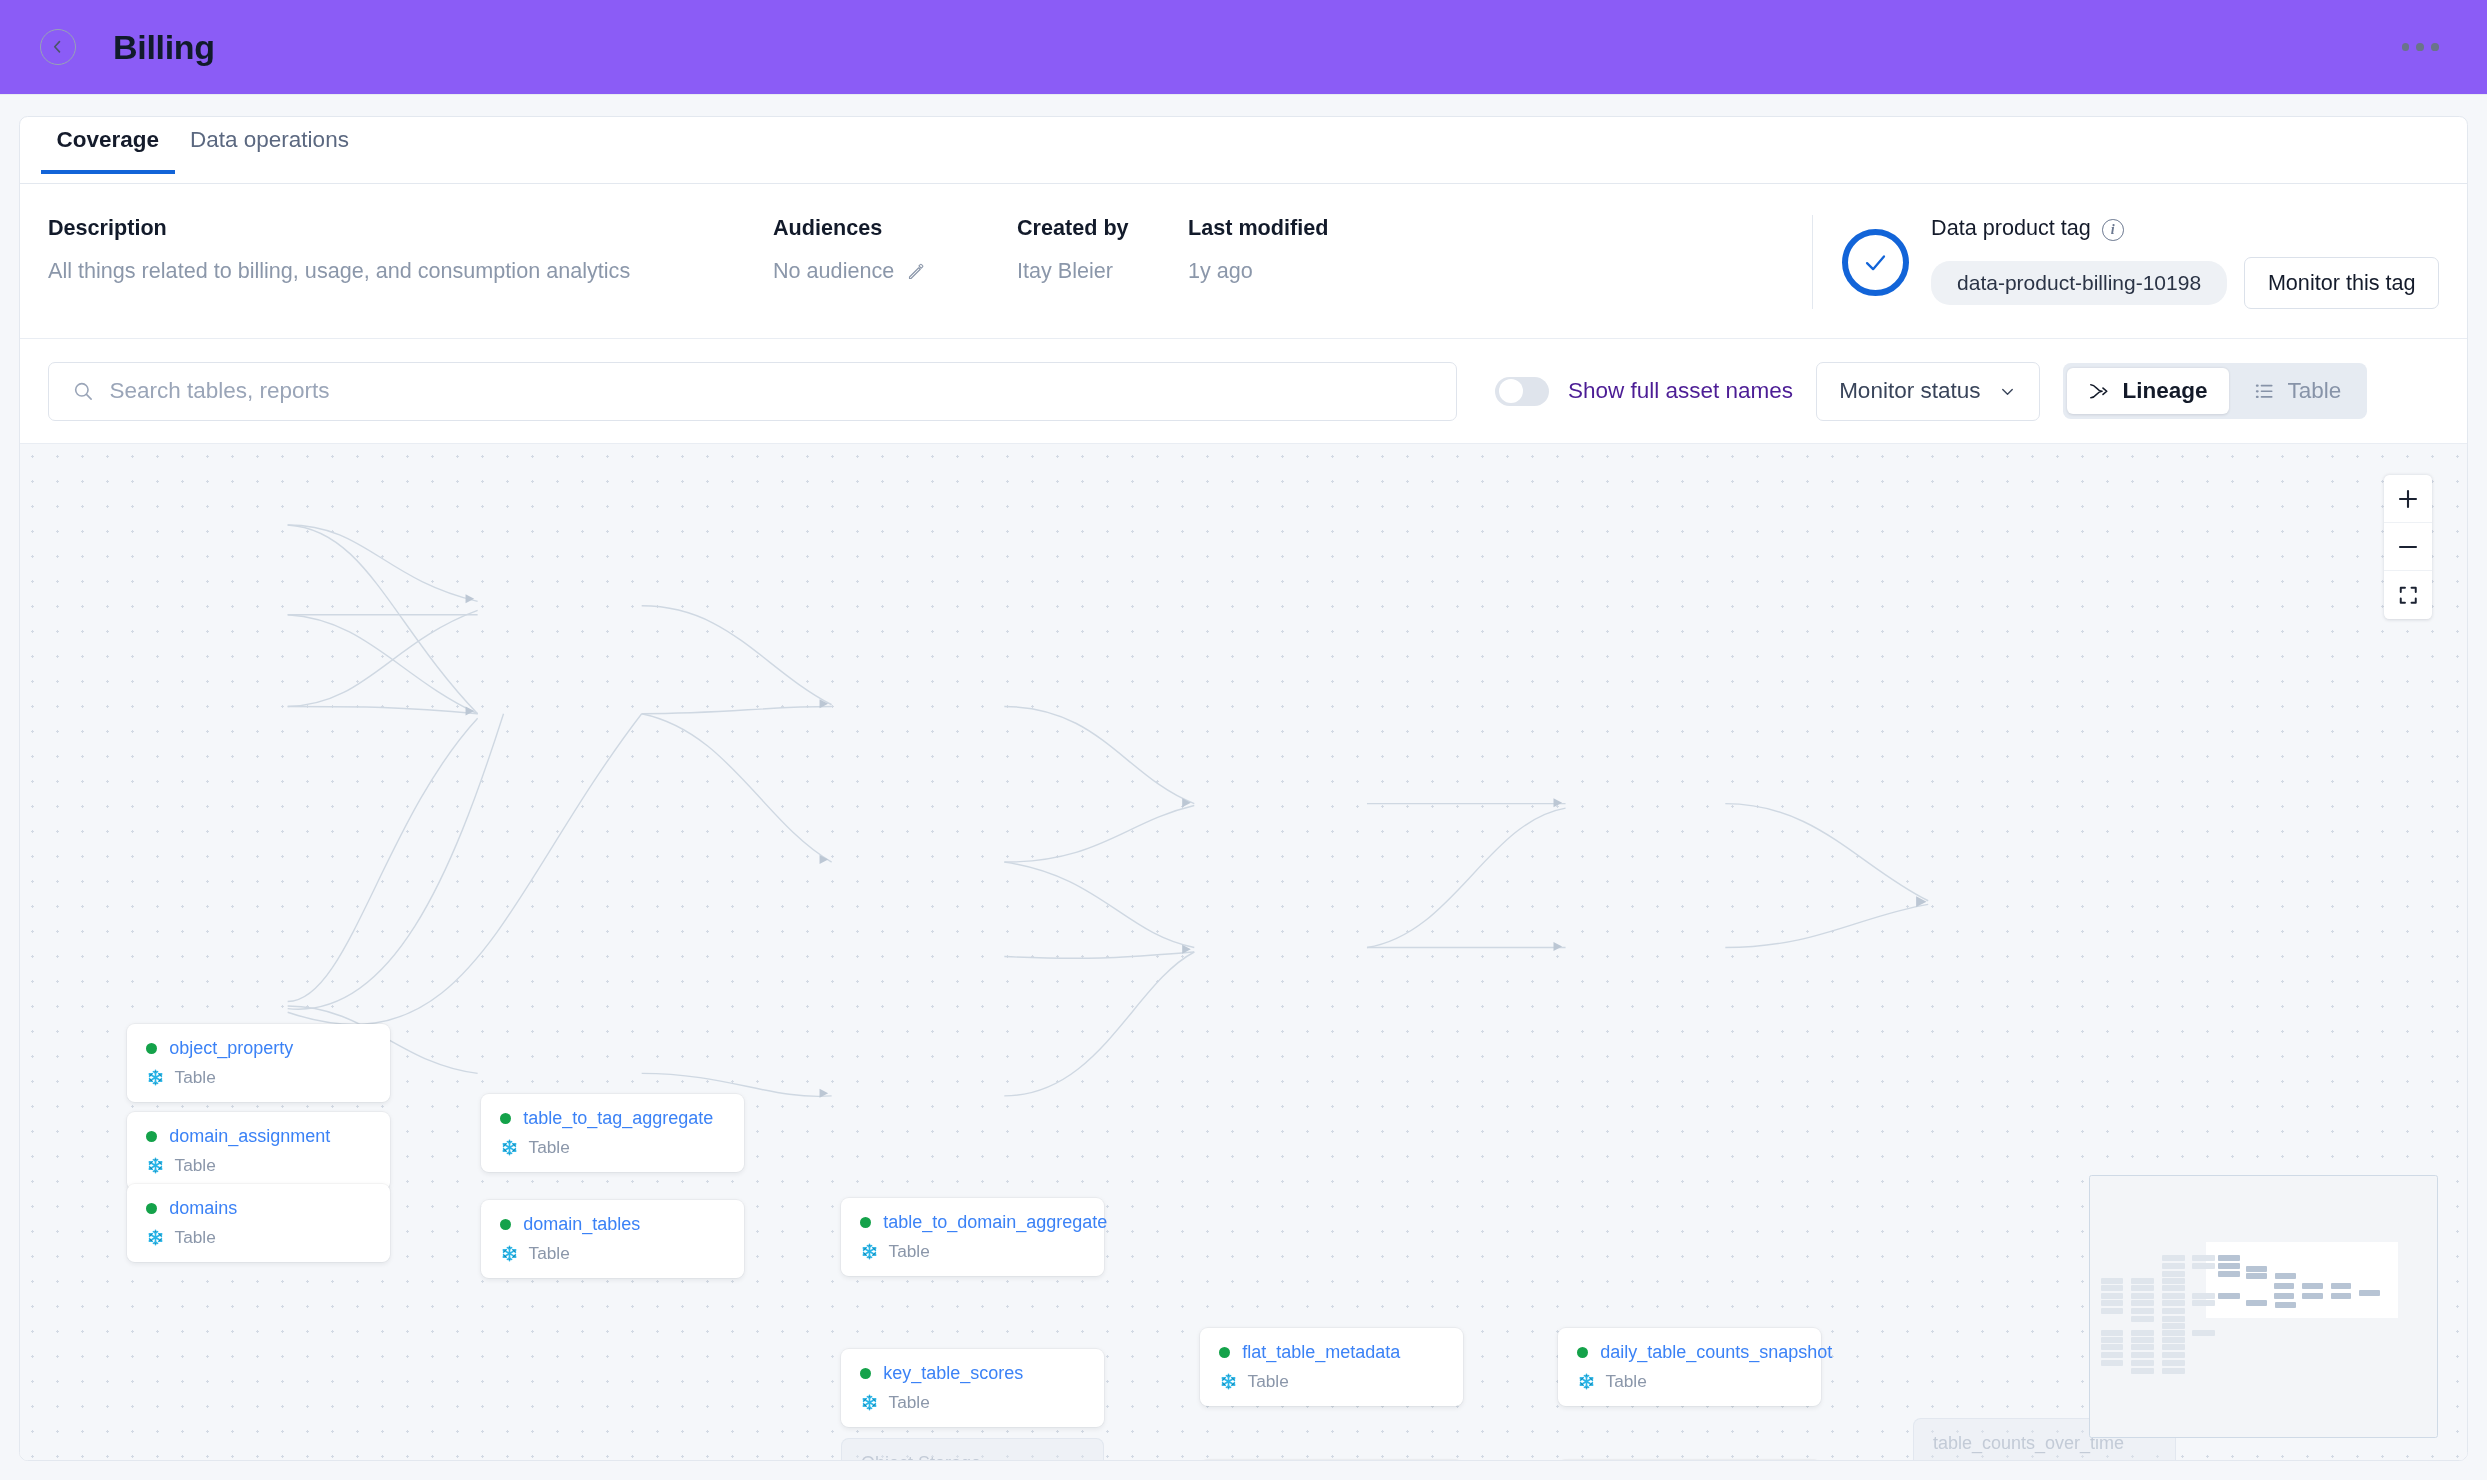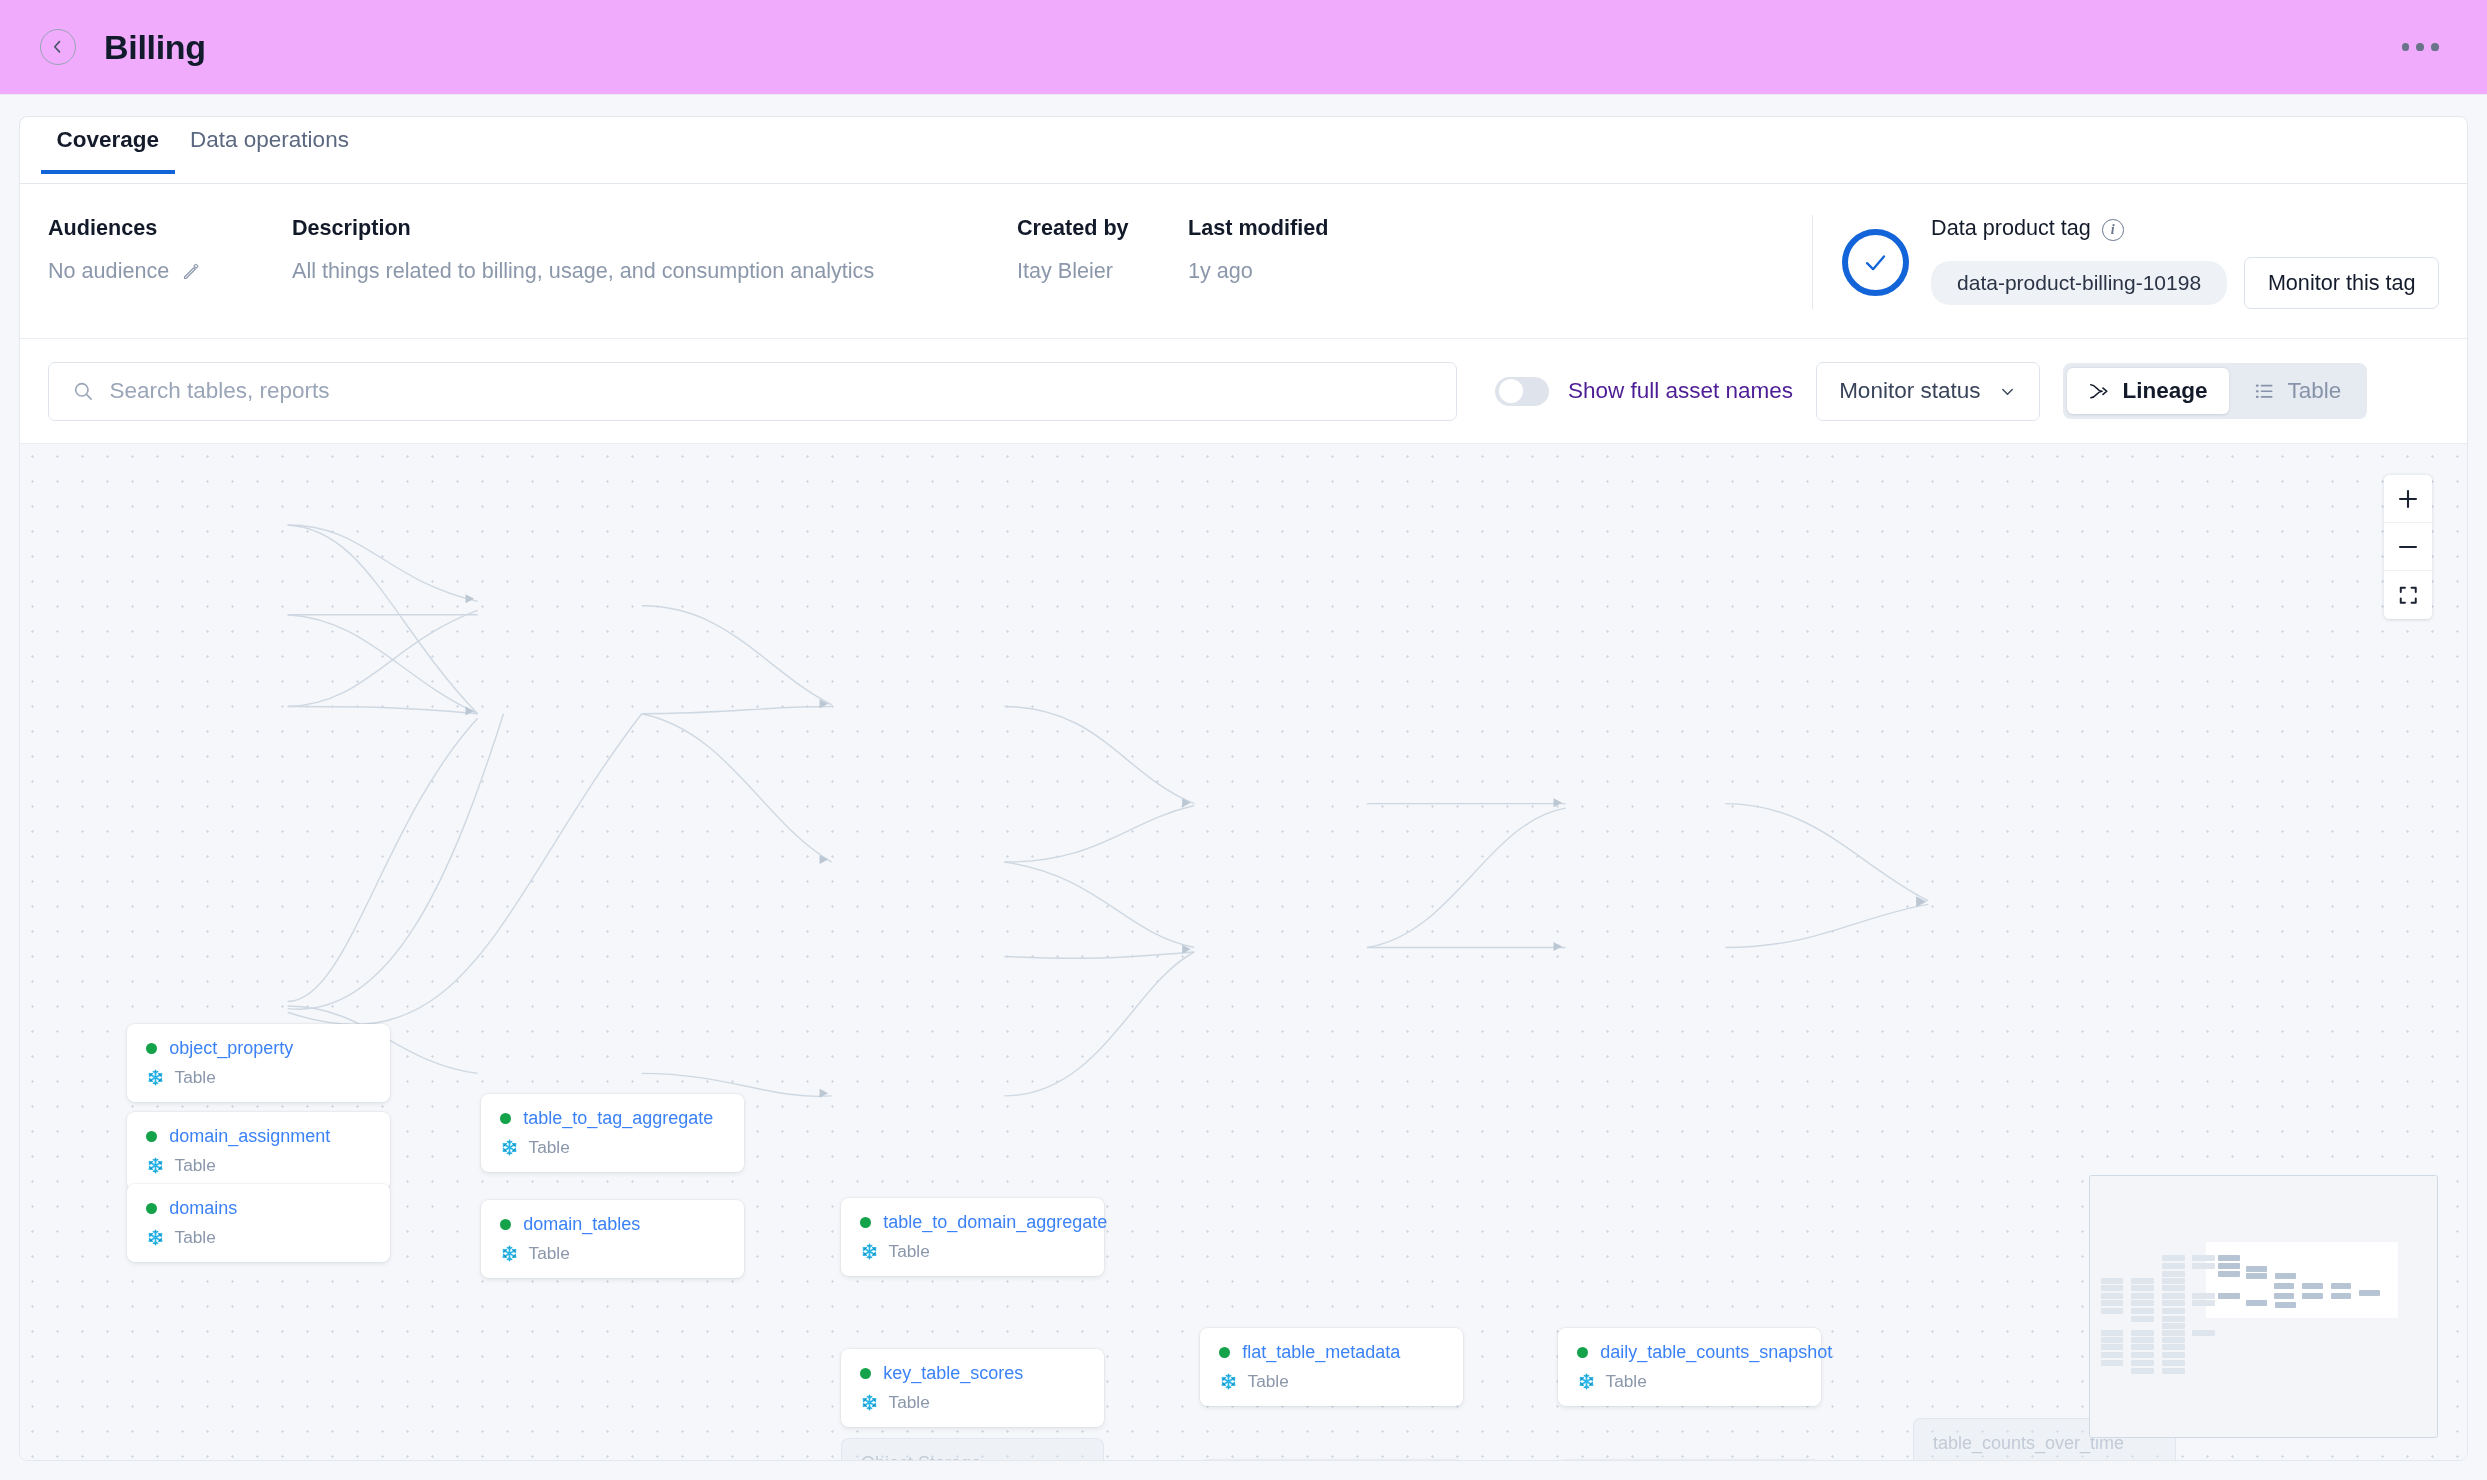--- a/index.html
+++ b/index.html
@@ -6,26 +6,27 @@
   html, body {
     width: 2487px; height: 1480px;
     font-family: "Liberation Sans", sans-serif;
     background: #ffffff;
     overflow: hidden;
   }
 
   
   .topbar {
     height: 95px;
-    background: #f0abfc;
+    background: #8b5cf6;
     display: flex;
     align-items: center;
     padding: 0 40px;
     border-bottom: 0.9px solid #e8ecf1;
     position: relative;
+    gap: 9px;
   }
   .back-btn {
     width: 36px; height: 36px;
     border: 1.7px solid #97a3b4;
     border-radius: 50%;
     display: flex; align-items: center; justify-content: center;
     cursor: pointer;
     flex: none;
   }
   .back-btn svg { display: block; }
@@ -367,35 +368,35 @@
 
 <div class="page-body">
   <div class="card">
 
     <div class="tabs">
       <div class="tab active">Coverage</div>
       <div class="tab">Data operations</div>
     </div>
 
     <div class="meta-row">
+      <div class="meta-col col-description">
+        <div class="meta-label">Description</div>
+        <div class="meta-value">All things related to billing, usage, and consumption analytics</div>
+      </div>
+
       <div class="meta-col col-audiences">
         <div class="meta-label">Audiences</div>
         <div class="meta-value">
           <span>No audience</span>
           <span class="pencil-icon">
             <svg width="21" height="21" viewBox="0 0 24 24">
               <path d="M4 18.3 L4 20 L5.7 20 L16.3 9.4 L14.6 7.7 Z M17.5 8.2 L18.9 6.8 a1.1 1.1 0 0 0 0-1.6 l-1.1-1.1 a1.1 1.1 0 0 0-1.6 0 L14.8 5.5 Z" fill="none" stroke="#8b97aa" stroke-width="1.3" stroke-linejoin="round"></path>
             </svg>
           </span>
         </div>
-      </div>
-
-      <div class="meta-col col-description">
-        <div class="meta-label">Description</div>
-        <div class="meta-value">All things related to billing, usage, and consumption analytics</div>
       </div>
 
       <div class="meta-col col-createdby">
         <div class="meta-label">Created by</div>
         <div class="meta-value">Itay Bleier</div>
       </div>
 
       <div class="meta-col col-lastmod">
         <div class="meta-label">Last modified</div>
         <div class="meta-value">1y ago</div>

